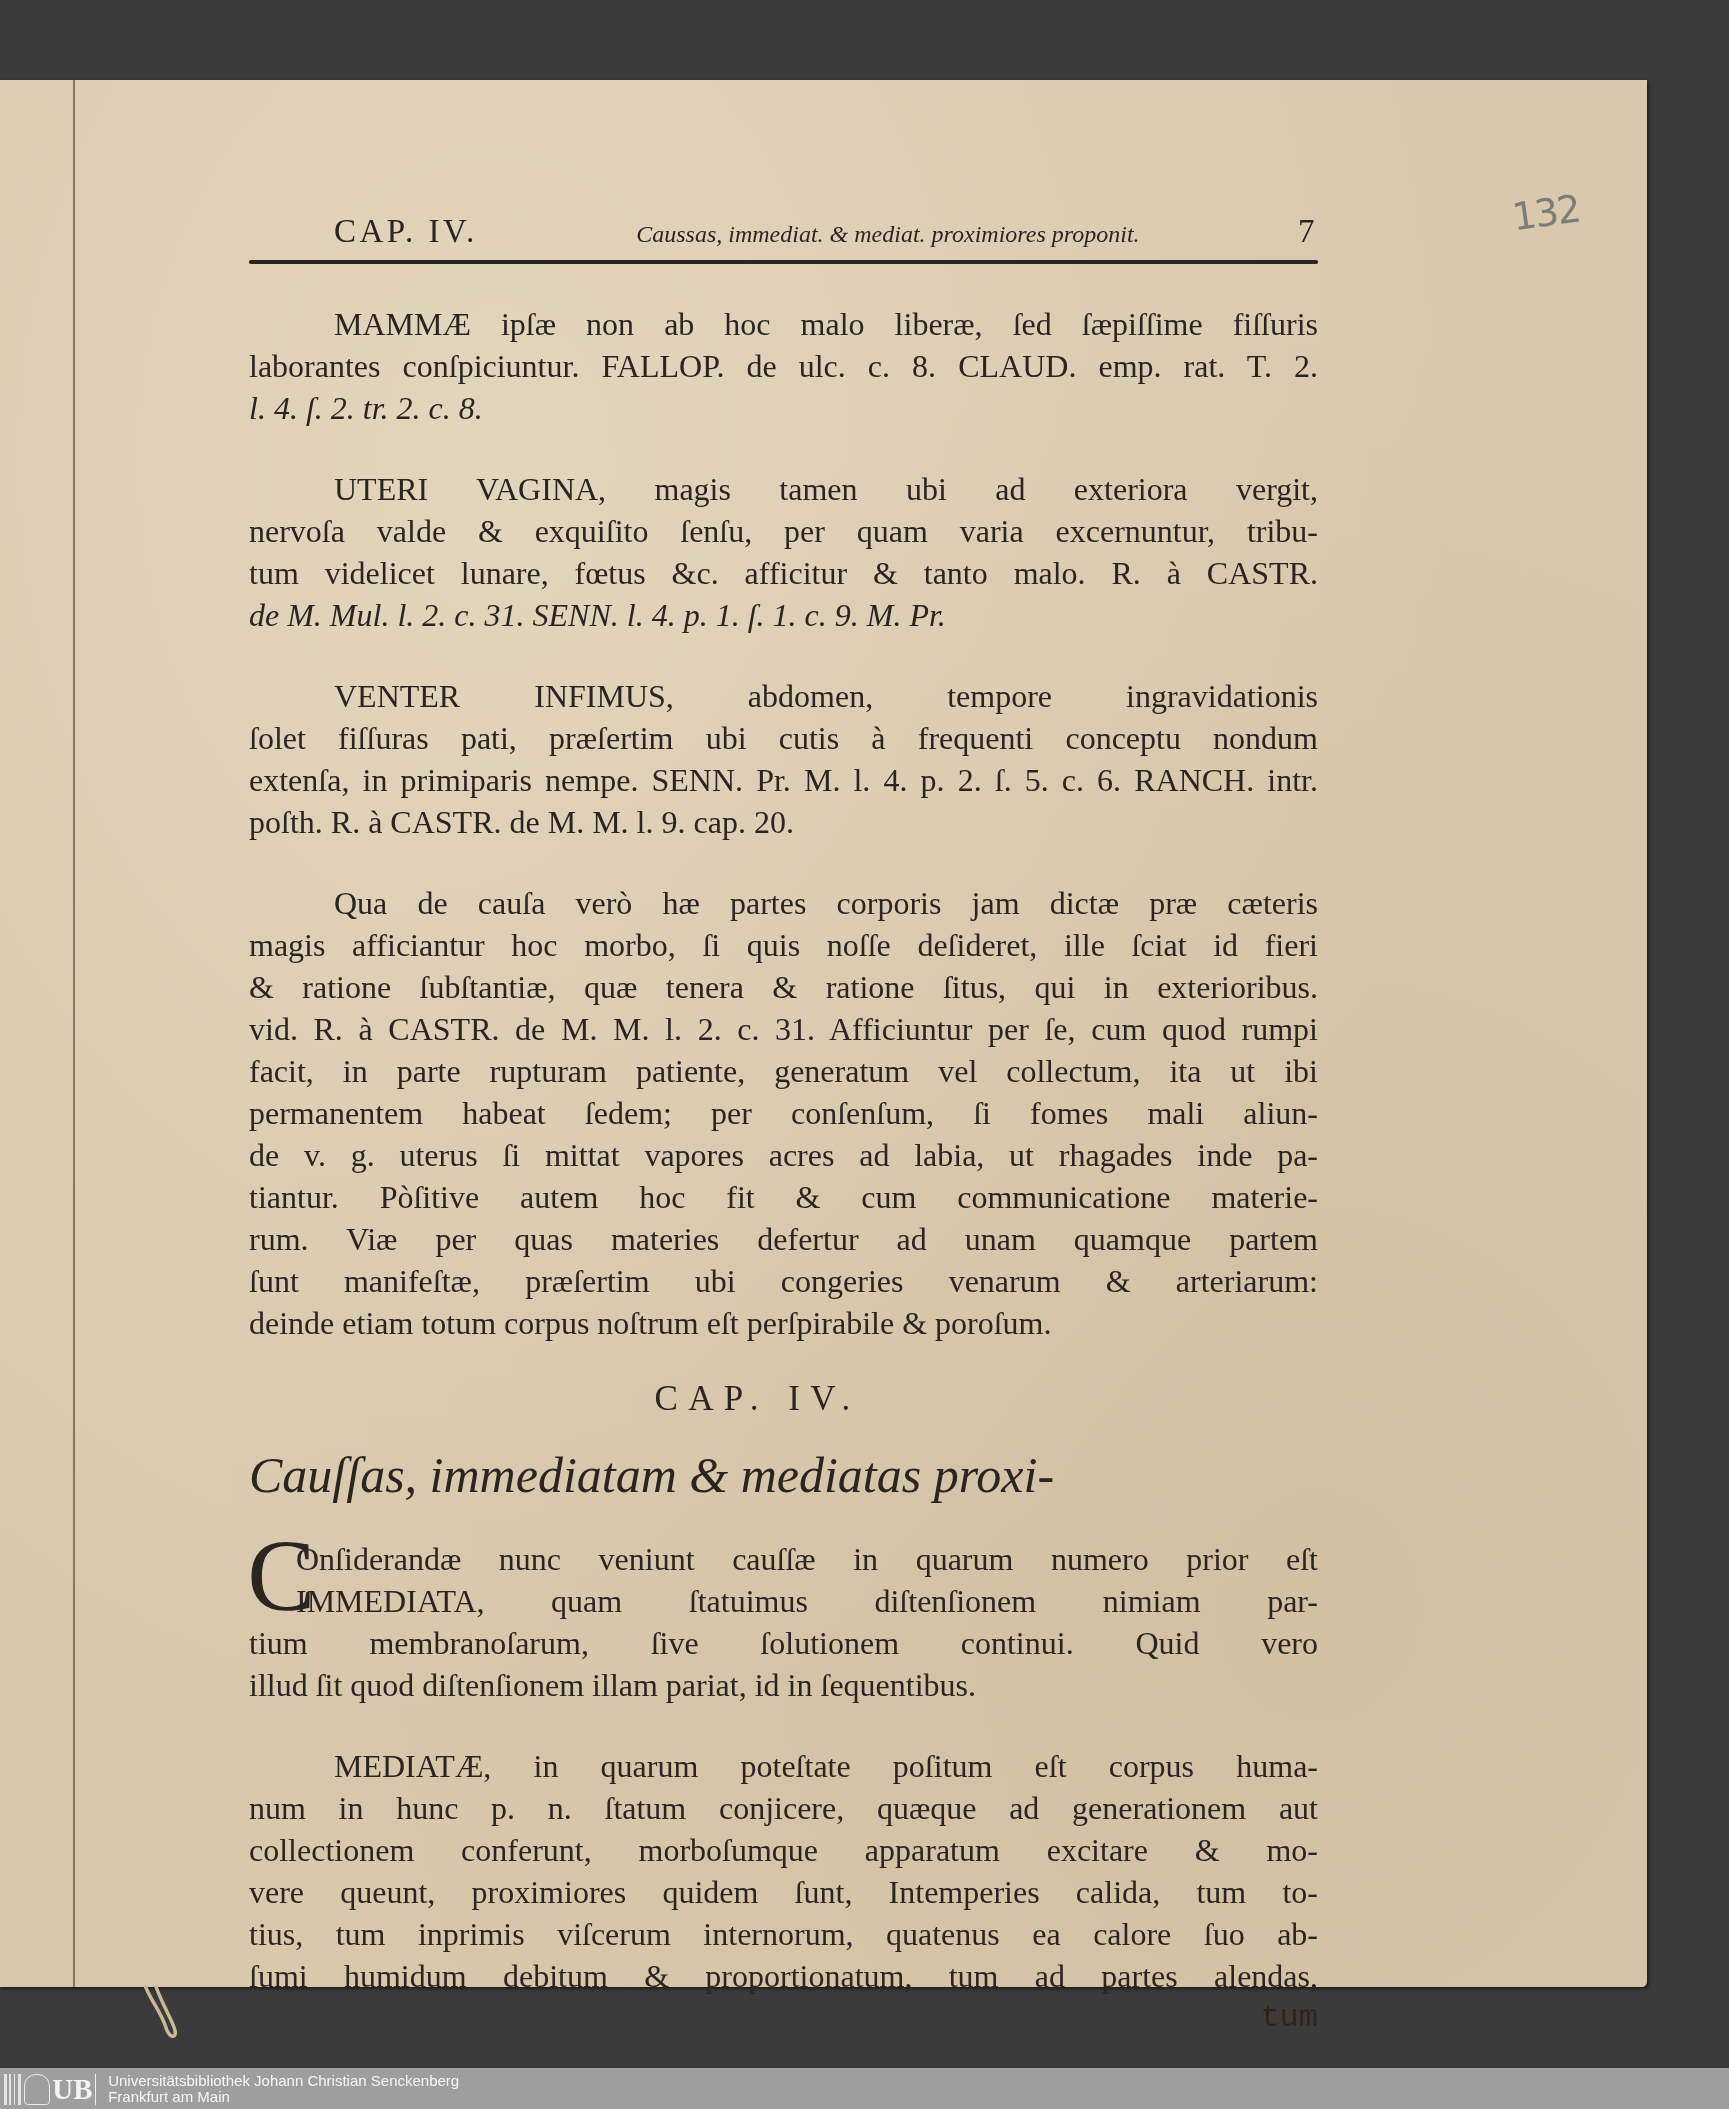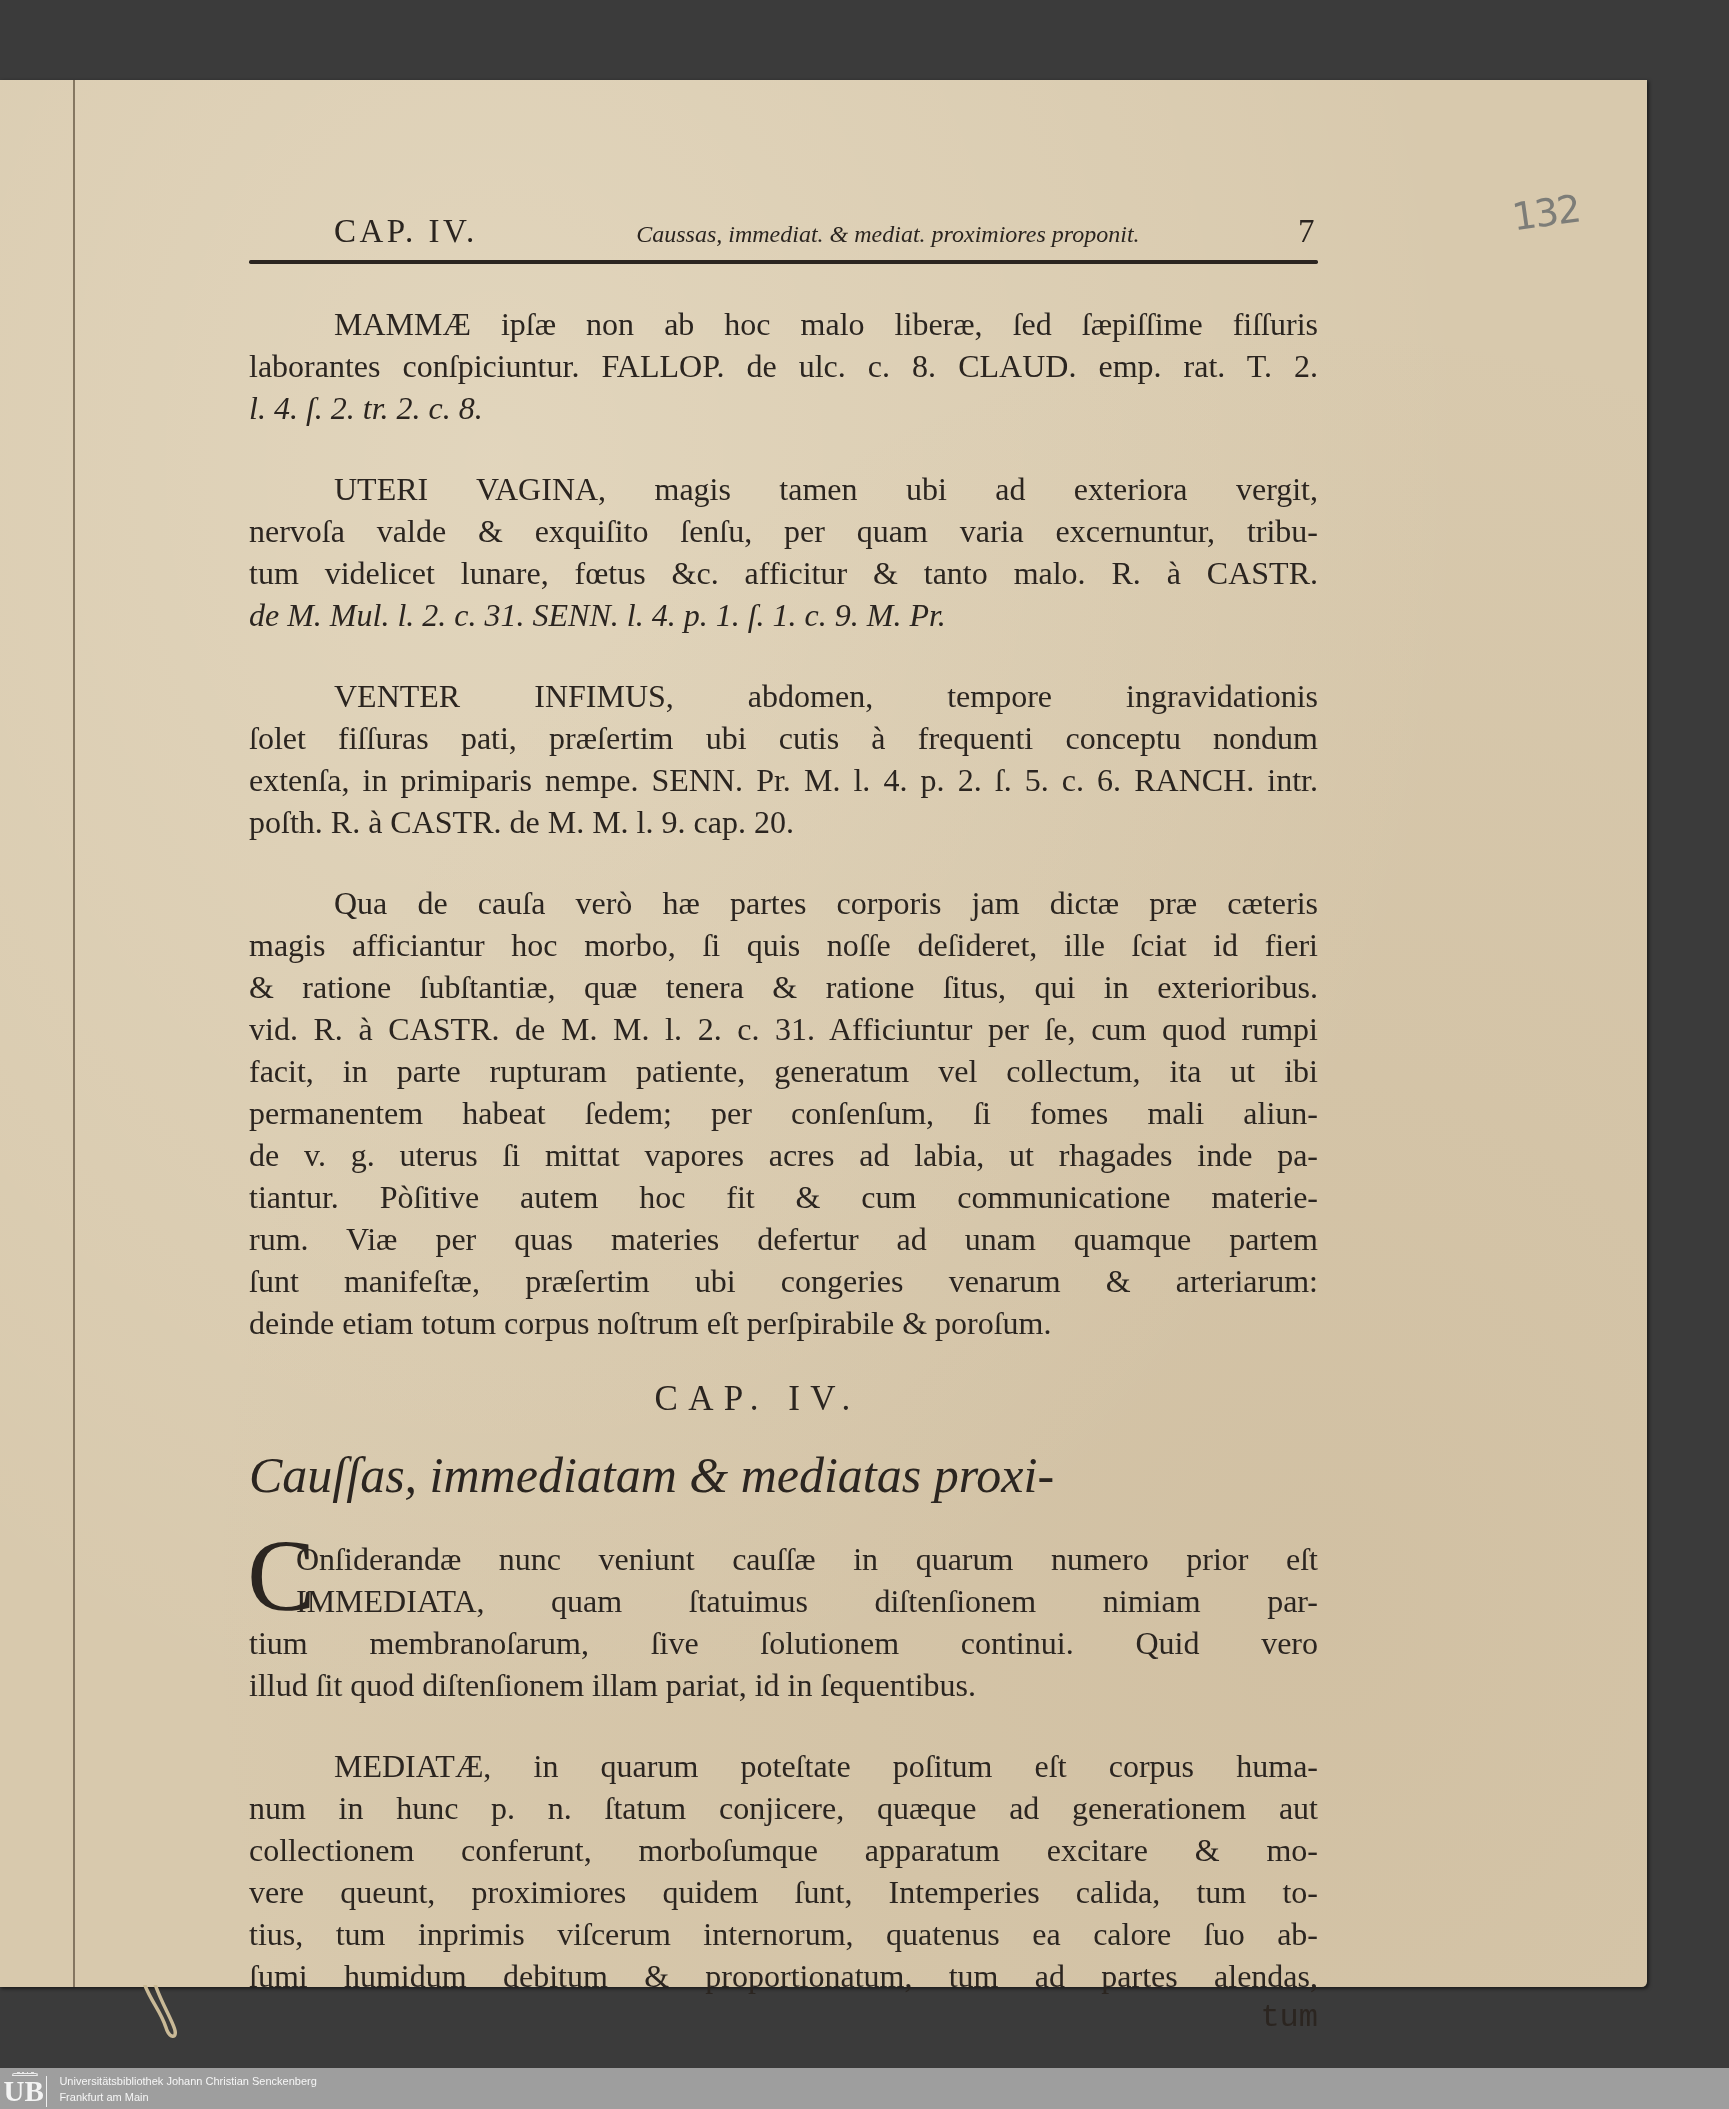--- a/index.html
+++ b/index.html
@@ -56,36 +56,36 @@
       position: absolute; left: -1.7px; top: -5.2px; font-size: 102px; line-height: 86px;
       color: #2b2520;
     }
     .dropcap-para .line.drop { padding-left: 47px; }
     .footer {
       position: absolute; left: 0; top: 2068px; width: 1729px; height: 42px;
       background: #9e9e9e; display: flex; align-items: center;
     }
     .ub-logo {
       display: flex; align-items: center; height: 35px; margin-left: 3.5px;
-      color: #f4f4f4; font-family: "Liberation Serif", serif; font-weight: bold; font-size: 29px; flex-direction: column;
+      color: #f4f4f4; font-family: "Liberation Serif", serif; font-weight: bold; font-size: 29px;
     }
     .ub-logo .pillars {
       width: 15.6px; height: 31px;
       border-left: 1.7px solid #f0f0f0; border-right: 1.7px solid #f0f0f0;
       background: repeating-linear-gradient(90deg, #f0f0f0 0 1.7px, transparent 1.7px 4.3px);
       opacity: 0.85;
     }
     .ub-logo .portrait {
       width: 26px; height: 31px; margin: 0 2.6px; border-radius: 12px 12px 3.5px 3.5px;
       border: 1.7px solid #eaeaea; box-sizing: border-box;
     }
     .ub-logo .ub-text { border-right: 1.7px solid #f0f0f0; padding-right: 2.6px; line-height: 31px; }
     .footer-text {
       margin-left: 12px; color: #f6f6f6;
-      font-family: "Liberation Sans", "DejaVu Sans", sans-serif; font-size: 11px; line-height: 16.4px;
+      font-family: "Liberation Sans", "DejaVu Sans", sans-serif; font-size: 15px; line-height: 16.4px;
     }
     .thread {
       position: absolute; left: 143px; top: 1985px; width: 35px; height: 61px;
     }
   </style>
 </head>
 <body>
 
 <div class="page">
   <div class="spine"></div>

